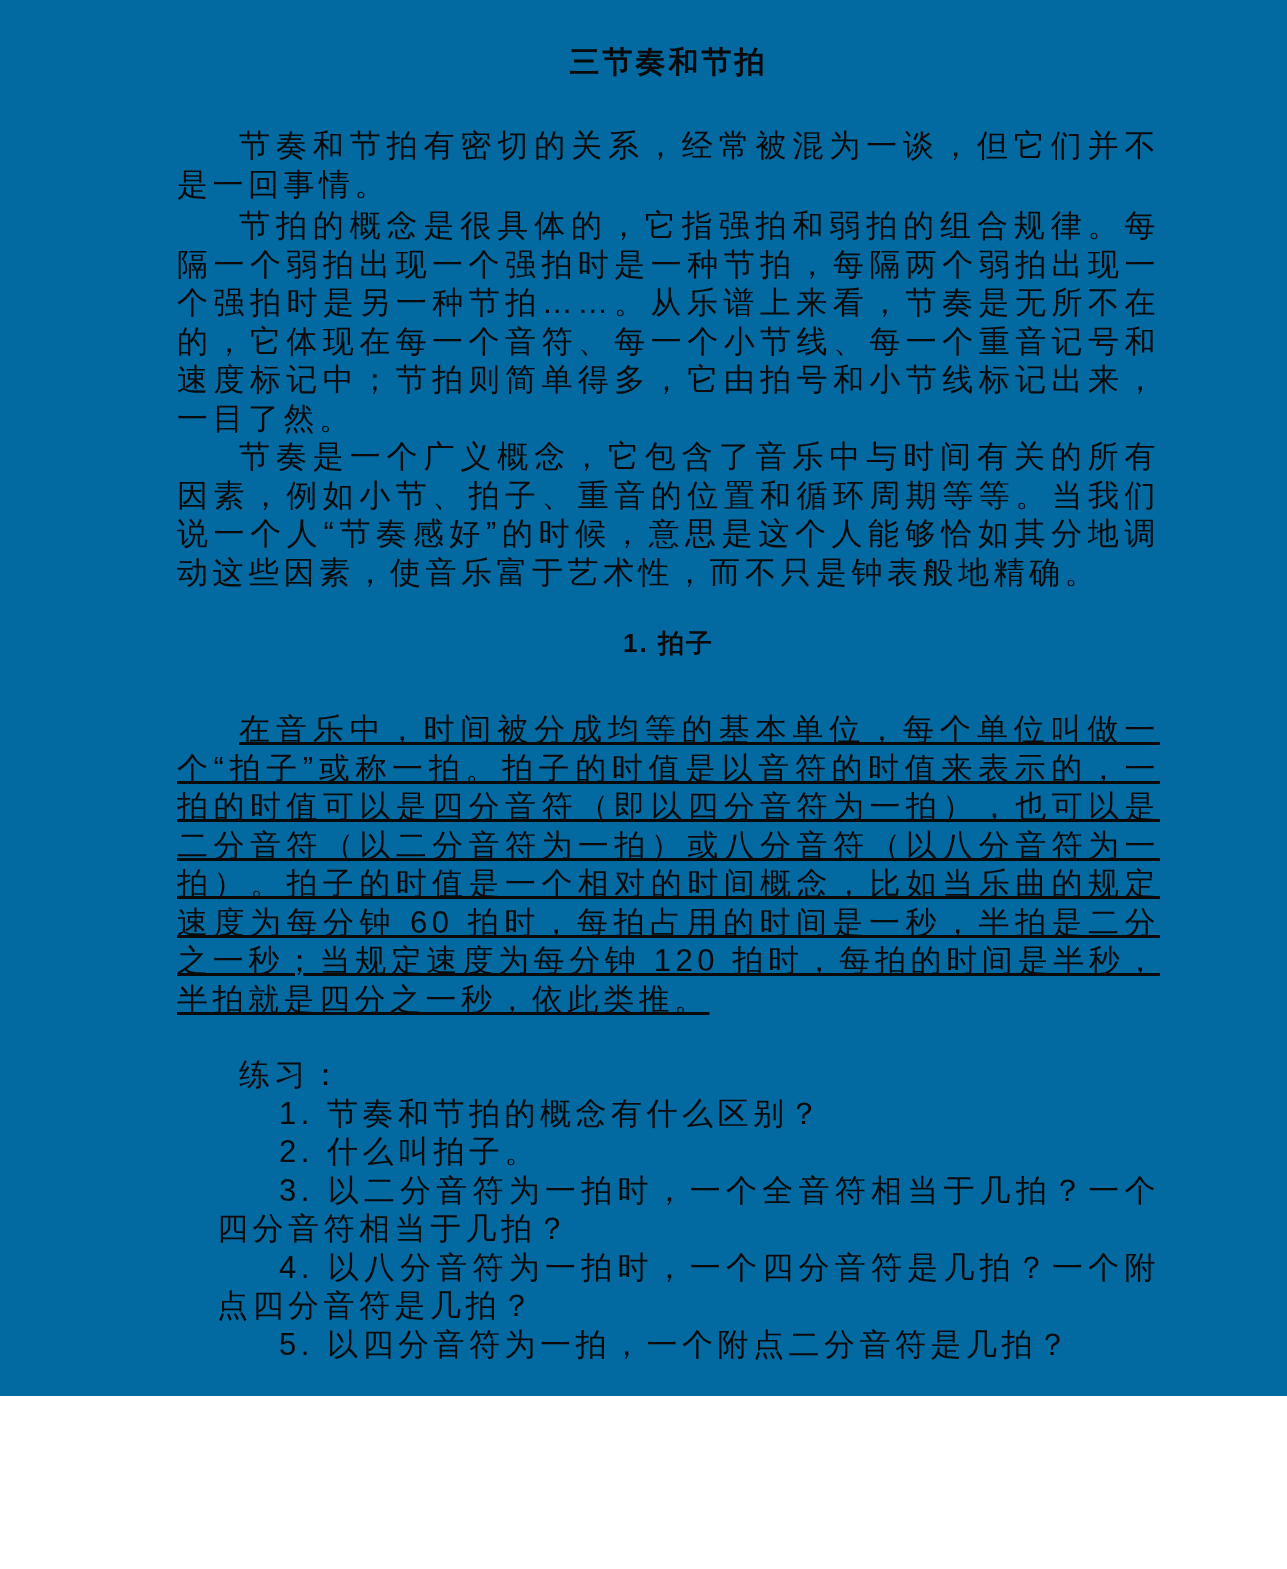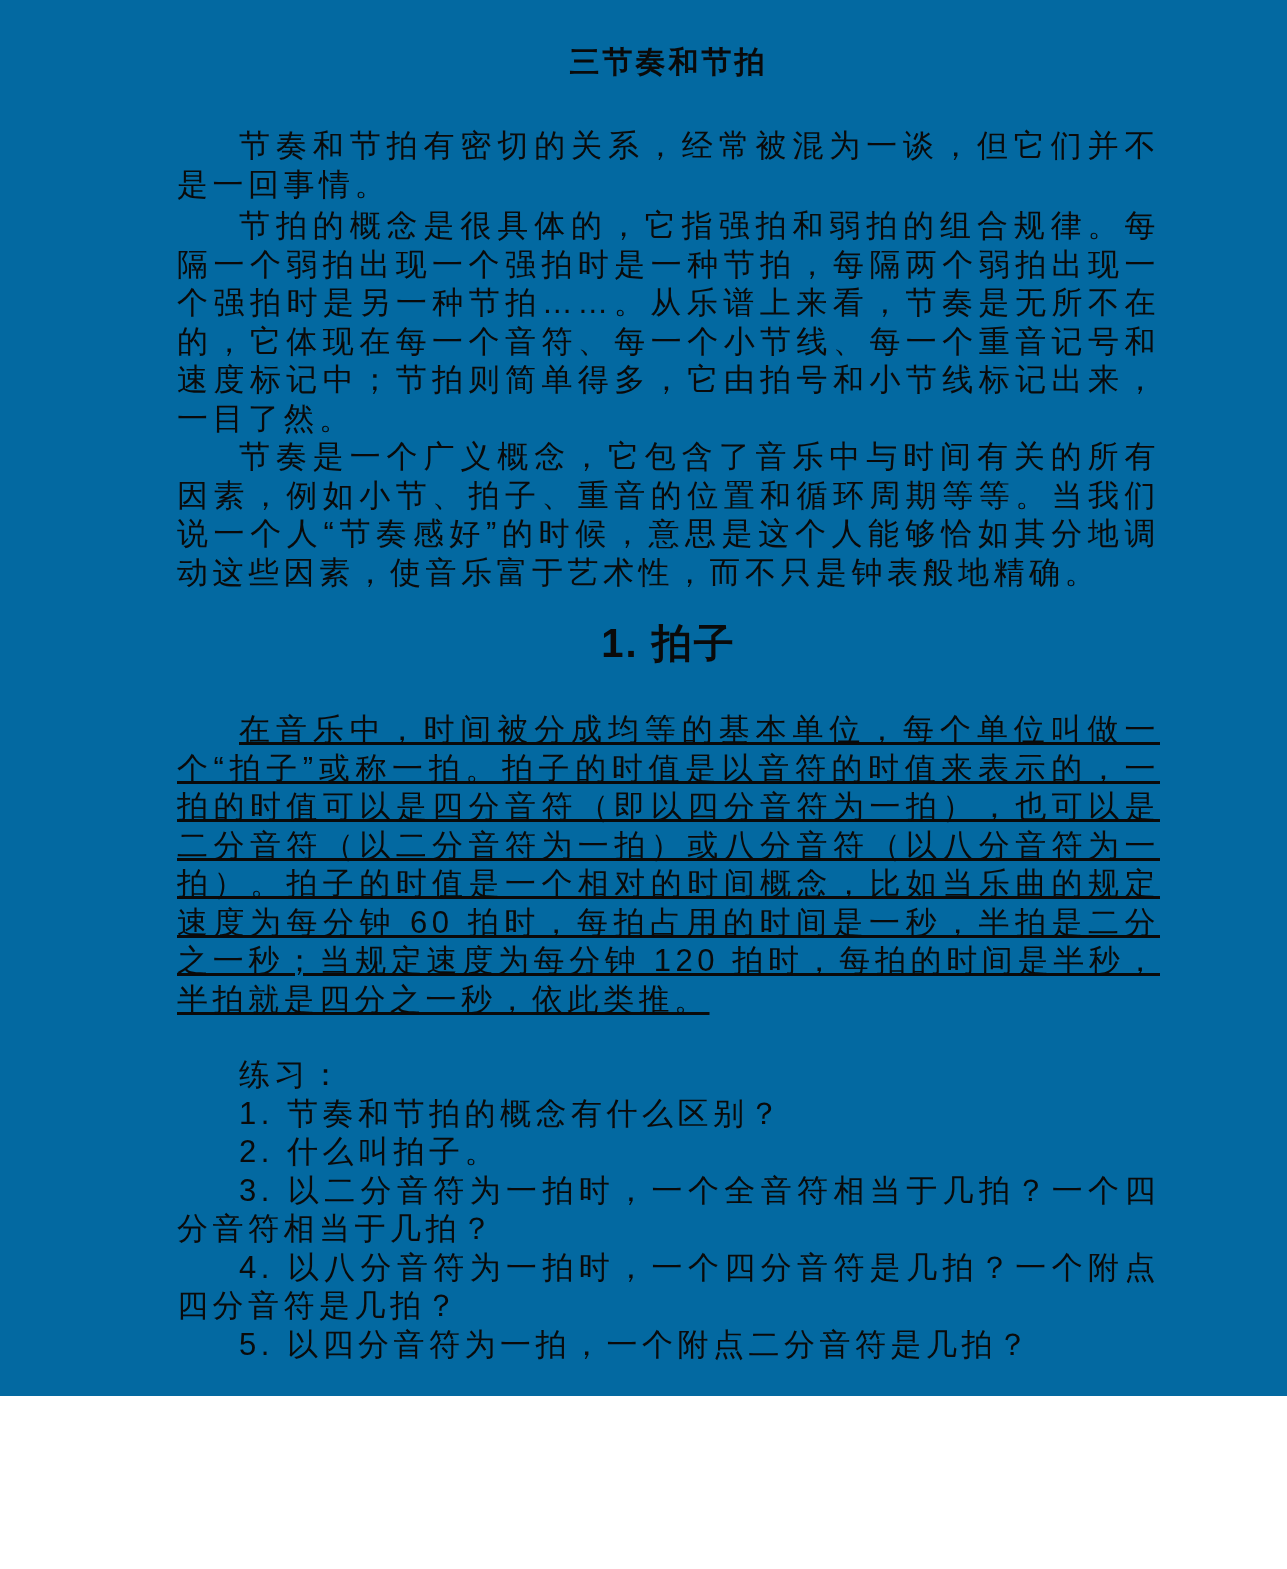--- a/index.html
+++ b/index.html
@@ -34,29 +34,29 @@
     line-height: 38.5px;
     letter-spacing: 4.5px;
     text-align: justify;
     text-indent: 2em;
     word-break: break-all;
   }
   .p-first   { margin-top: 45px; }
   .p-tight   { margin-top: 3px; }
   .section-title {
     margin: 32px 0 0 0;
-    font-size: 40px;
+    font-size: 26px;
     font-weight: bold;
     line-height: 39px;
     letter-spacing: 2px;
     text-align: center;
   }
   .p-aftersec { margin-top: 48px; text-decoration: underline; }
   .exercise-label { margin-top: 37px; }
-  .exercise { margin-top: 0; }
+  .exercise { margin-top: 0; margin-left: 40px; }
   .watermark {
     position: absolute;
     left: 1130px; top: 1501px;
     width: 150px; height: 54px;
     background: rgba(255,255,255,0.55);
   }
   .wm-logo { position: absolute; left: 0; top: 2px; }
   .wm-name {
     position: absolute; left: 64px; top: 0;
     font-size: 32px;

